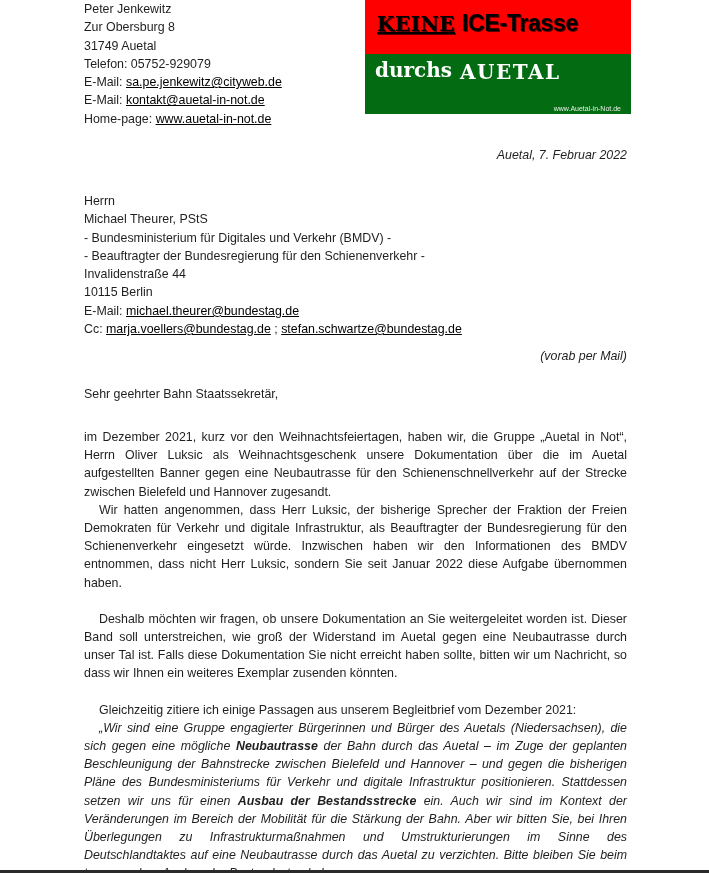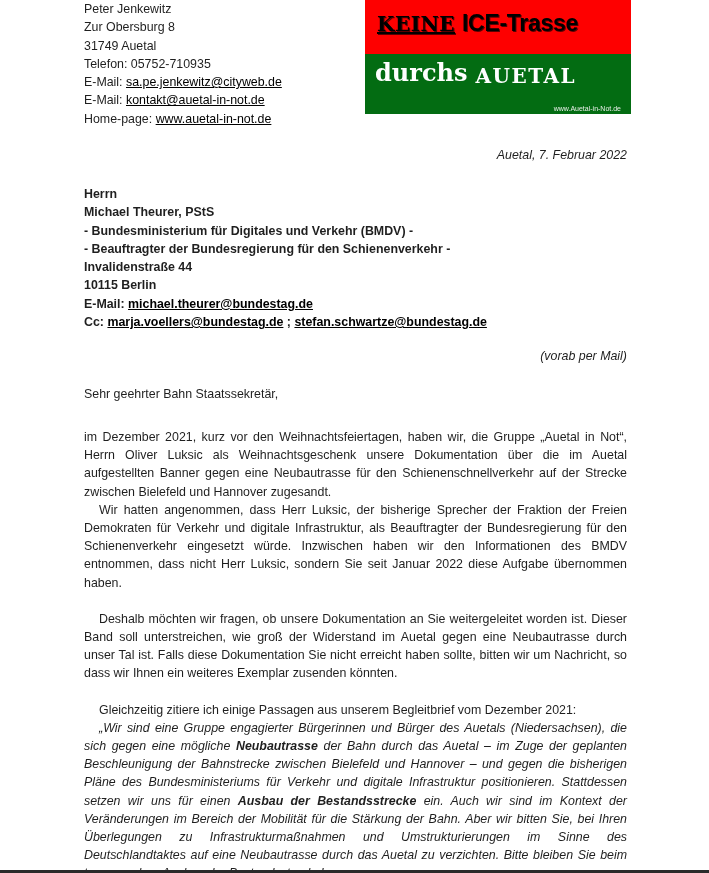--- a/index.html
+++ b/index.html
@@ -29,28 +29,28 @@
   }
   .banner .keine {
     font-family: "DejaVu Serif", "Liberation Serif", serif;
     text-decoration: underline; font-size: 20px; letter-spacing: 0.5px; margin-right: 7px;
   }
   .banner .ice { font-family: "Liberation Sans", sans-serif; font-size: 23px; text-align: right; }
   .banner .line2 {
     position: absolute; left: 10px; top: 58px; white-space: nowrap; color: #ffffff;
     font-family: "DejaVu Serif", "Liberation Serif", serif; font-weight: bold;
   }
-  .banner .durchs { font-size: 24px; margin-right: 8px; vertical-align: 2px; }
+  .banner .durchs { font-size: 20px; margin-right: 8px; vertical-align: 2px; }
   .banner .auetal { font-size: 20px; letter-spacing: 1.5px; }
   .banner .url {
     position: absolute; right: 10px; bottom: 2px; font-size: 7px; color: #e8efe8;
     font-family: "Liberation Sans", sans-serif;
   }
   .date { position: absolute; right: 82px; top: 148px; white-space: nowrap; font-style: italic; }
-  .recipient { position: absolute; left: 84px; top: 185px; line-height: 18.3px; font-weight: bold; }
+  .recipient { position: absolute; left: 84px; top: 192px; line-height: 18.3px; }
   .recipient div { white-space: nowrap; }
   .vorab { position: absolute; right: 82px; top: 349px; font-style: italic; white-space: nowrap; }
   .salutation { position: absolute; left: 84px; top: 387px; white-space: nowrap; }
   .body-text {
     position: absolute; left: 84px; top: 428px; width: 543px; line-height: 18.2px;
   }
   .para { text-align: justify; margin: 0; }
   .para.indent { text-indent: 15px; }
   .gap { height: 18px; }
   .quote { font-style: italic; }
@@ -61,21 +61,21 @@
 </style>
 </head>
 <body>
 
 <div class="page">
 
   <div class="sender">
     <div>Peter Jenkewitz</div>
     <div>Zur Obersburg 8</div>
     <div>31749 Auetal</div>
-    <div>Telefon: 05752-710935</div>
+    <div>Telefon: 05752-929079</div>
     <div>
       <span>E-Mail: </span><a class="link">sa.pe.jenkewitz@cityweb.de</a>
     </div>
     <div>
       <span>E-Mail: </span><a class="link">kontakt@auetal-in-not.de</a>
     </div>
     <div>
       <span>Home-page: </span><a class="link">www.auetal-in-not.de</a>
     </div>
   </div>

